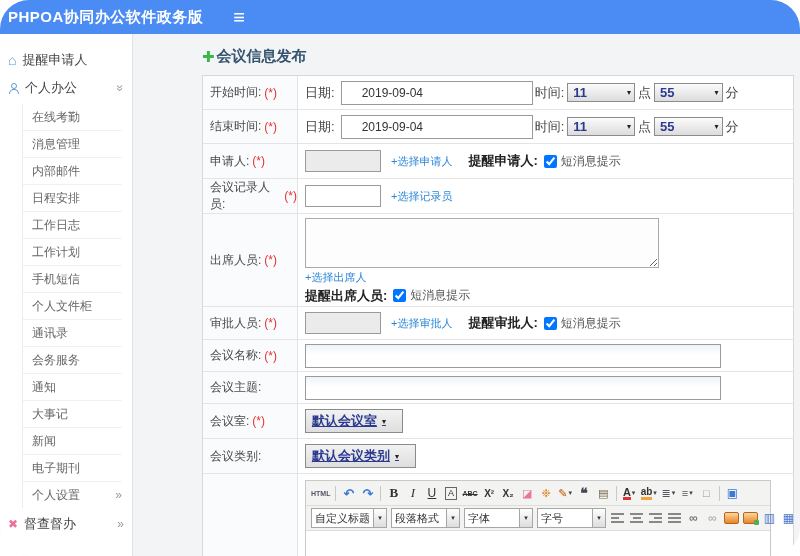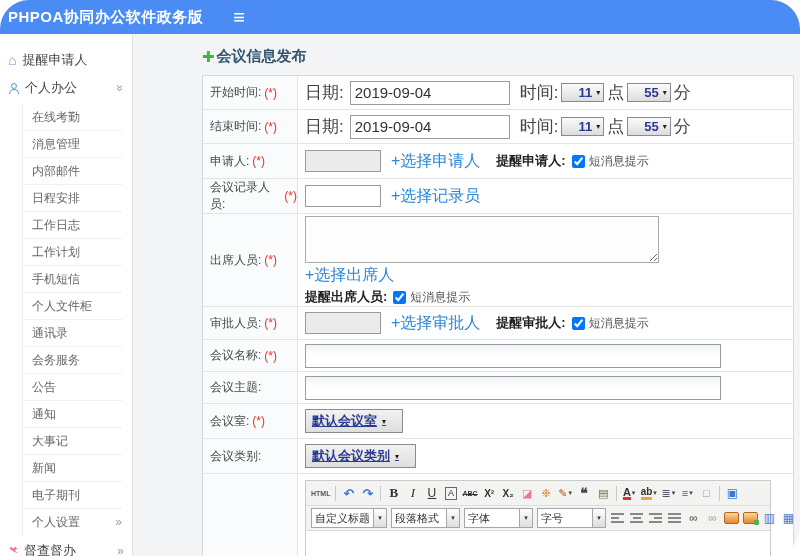--- a/index.html
+++ b/index.html
@@ -33,27 +33,27 @@
   .page-title{margin:13px 0 9px 68px;font-size:15px;font-weight:bold;color:#33536e;display:flex;align-items:center;gap:2px;}
   .plus-g{color:#3cb54a;font-size:15px;line-height:1;}
 
   .frm{margin-left:68px;width:592px;background:#fff;border:1px solid #d8d8d8;border-bottom:none;box-sizing:border-box;}
   .frow{display:flex;border-bottom:1px solid #e4e4e4;}
   .lcell{width:95px;min-width:95px;background:#fafbfc;border-right:1px solid #e4e4e4;display:flex;align-items:center;padding-left:7px;font-size:12px;color:#4a4a4a;box-sizing:border-box;}
   .req{color:#e53333;margin-left:3px;font-size:12px;}
   .vcell{flex:1;display:flex;align-items:center;padding-left:7px;box-sizing:border-box;background:#fff;min-width:0;}
   .r-time{height:33px}.r-small{height:34px}.r-att{height:92px}.r-appr{height:32px}.r-name{height:31px}.r-sel{height:34px}.r-editor{height:86px}
 
-  .flabel{font-size:17px;color:#444;white-space:nowrap;}
-  .date-input{width:150px;height:22px;border:1px solid #9a9a9a;font-size:15px;color:#333;padding:0 4px;margin:0 10px 0 6px;font-family:inherit;}
-  .mini-select{display:inline-flex;align-items:center;border:1px solid #8b8b8b;background:linear-gradient(#fbfbfb,#dcdcdc);padding:1px 3px 1px 16px;font-weight:bold;color:#2b3a91;font-size:13px;margin:0 3px;cursor:pointer;}
+  .flabel{font-size:13px;color:#444;white-space:nowrap;}
+  .date-input{width:150px;height:22px;border:1px solid #9a9a9a;font-size:12px;color:#333;padding:0 20px;margin:0 2px 0 6px;font-family:inherit;}
+  .mini-select{display:inline-flex;align-items:center;border:1px solid #8b8b8b;background:linear-gradient(#fbfbfb,#dcdcdc);padding:1px 3px 1px 5px;font-weight:bold;color:#2b3a91;font-size:13px;margin:0 3px;cursor:pointer;gap:36px;}
   .mini-select .car{font-size:8px;color:#222;margin-left:4px;}
   .small-input{width:70px;height:18px;border:1px solid #9a9a9a;background:#ebebeb;margin-right:10px;}
   .small-input.white{background:#fff;}
-  .blue-link{color:#2b87d8;font-size:16px;text-decoration:none;cursor:pointer;white-space:nowrap;}
+  .blue-link{color:#2b87d8;font-size:11px;text-decoration:none;cursor:pointer;white-space:nowrap;}
   .remind{font-weight:bold;color:#222;font-size:13px;margin-left:16px;white-space:nowrap;}
   .sms{font-size:12px;color:#555;white-space:nowrap;}
   input[type=checkbox]{margin:0 4px 0 6px;vertical-align:middle;}
   .att-area{width:348px;height:44px;border:1px solid #aaa;background:#fdfdfd;resize:both;margin-top:2px;}
   .att-col{flex-direction:column;align-items:flex-start;justify-content:center;}
   .att-line{display:flex;align-items:center;margin-top:2px;}
   .long-input{width:410px;height:20px;border:1px solid #9a9a9a;background:linear-gradient(#eef3f8,#fff 45%);font-family:inherit;}
   .room-select{display:inline-flex;align-items:center;border:1px solid #8b8b8b;background:linear-gradient(#f2f2f2,#dedede);padding:2px 16px 2px 6px;font-weight:bold;color:#2b3a91;font-size:13px;text-decoration:underline;cursor:pointer;}
   .room-select .car{font-size:8px;color:#222;margin-left:5px;text-decoration:none;}
 
@@ -143,23 +143,20 @@
         <li>
           <span class="grow">个人文件柜</span>
         </li>
         <li>
           <span class="grow">通讯录</span>
         </li>
         <li>
           <span class="grow">会务服务</span>
         </li>
         <li>
-          <span class="grow">公告</span>
-        </li>
-        <li>
           <span class="grow">通知</span>
         </li>
         <li>
           <span class="grow">大事记</span>
         </li>
         <li>
           <span class="grow">新闻</span>
         </li>
         <li>
           <span class="grow">电子期刊</span>

